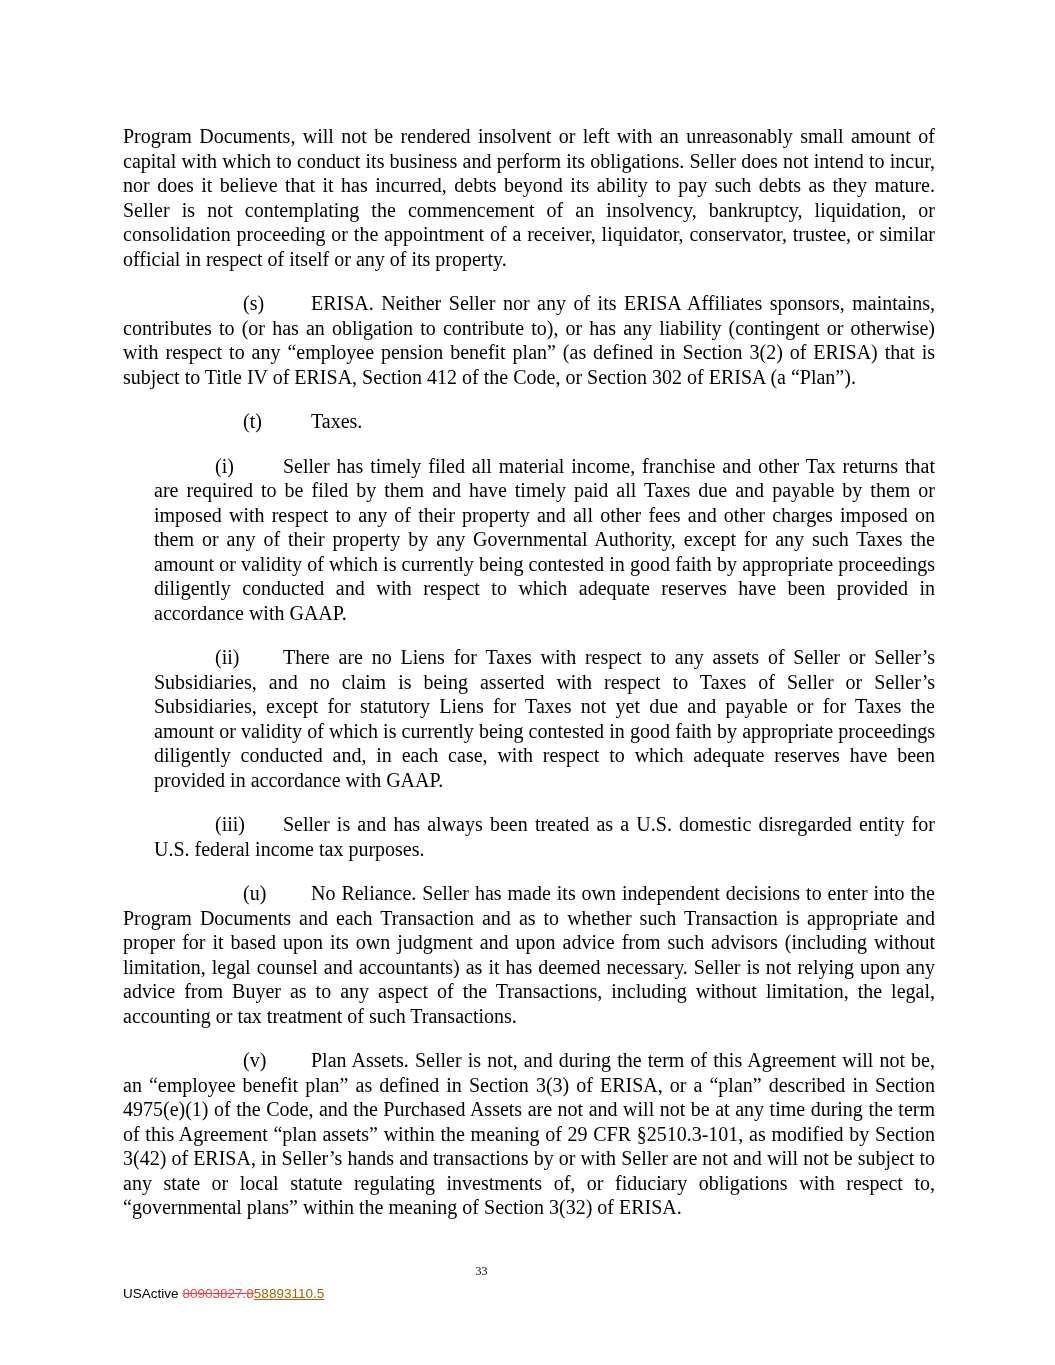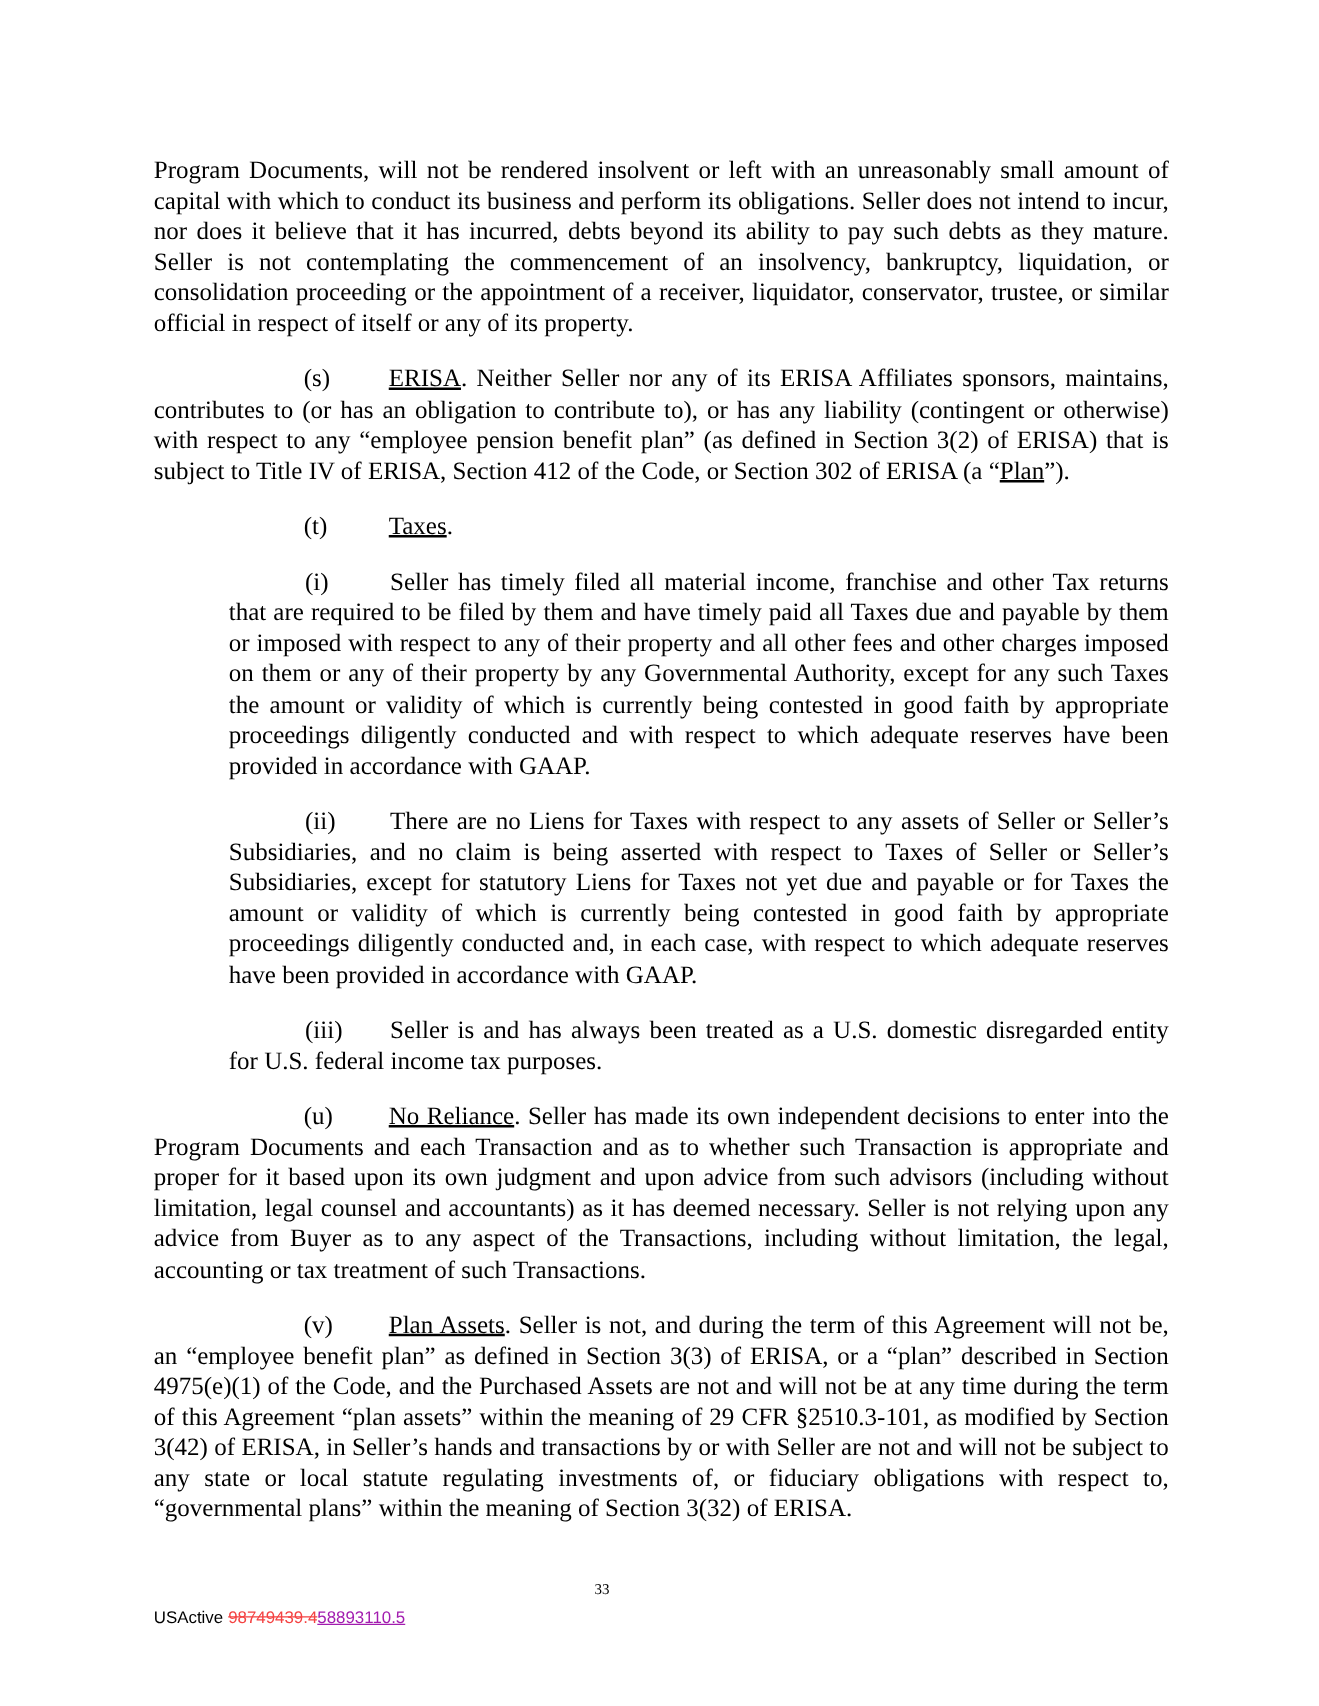--- a/index.html
+++ b/index.html
@@ -23,27 +23,27 @@
     top: 124px;
     width: 812px;
   }
   .para {
     text-align: justify;
     line-height: 24.5px;
     margin: 0 0 20px 0;
   }
   .para.flush { text-indent: 0; }
   .para.l1 { text-indent: 120px; }
-  .para.l2 { margin-left: 60px; text-indent: 61px; }
+  .para.l2 { margin-left: 31px; text-indent: 61px; }
   .label {
     display: inline-block;
     min-width: 68px;
     text-indent: 0;
   }
-  .u { text-decoration: underline; }
+  .u { }
   .page-number {
     position: absolute;
     top: 1260px;
     left: 0;
     width: 100%;
     text-align: center;
     font-size: 12px;
     line-height: 22px;
   }
   .footer {
@@ -71,15 +71,15 @@
       <div class="para l1"><span class="label">(t)</span><span class="u">Taxes</span><span>.</span></div>
       <div class="para l2"><span class="label">(i)</span><span>Seller has timely filed all material income, franchise and other Tax returns that are required to be filed by them and have timely paid all Taxes due and payable by them or imposed with respect to any of their property and all other fees and other charges imposed on them or any of their property by any Governmental Authority, except for any such Taxes the amount or validity of which is currently being contested in good faith by appropriate proceedings diligently conducted and with respect to which adequate reserves have been provided in accordance with GAAP.</span></div>
       <div class="para l2"><span class="label">(ii)</span><span>There are no Liens for Taxes with respect to any assets of Seller or Seller’s Subsidiaries, and no claim is being asserted with respect to Taxes of Seller or Seller’s Subsidiaries, except for statutory Liens for Taxes not yet due and payable or for Taxes the amount or validity of which is currently being contested in good faith by appropriate proceedings diligently conducted and, in each case, with respect to which adequate reserves have been provided in accordance with GAAP.</span></div>
       <div class="para l2"><span class="label">(iii)</span><span>Seller is and has always been treated as a U.S. domestic disregarded entity for U.S. federal income tax purposes.</span></div>
       <div class="para l1"><span class="label">(u)</span><span class="u">No Reliance</span><span>.  Seller has made its own independent decisions to enter into the Program Documents and each Transaction and as to whether such Transaction is appropriate and proper for it based upon its own judgment and upon advice from such advisors (including without limitation, legal counsel and accountants) as it has deemed necessary. Seller is not relying upon any advice from Buyer as to any aspect of the Transactions, including without limitation, the legal, accounting or tax treatment of such Transactions.</span></div>
       <div class="para l1"><span class="label">(v)</span><span class="u">Plan Assets</span><span>. Seller is not, and during the term of this Agreement will not be, an “employee benefit plan” as defined in Section 3(3) of ERISA, or a “plan” described in Section 4975(e)(1) of the Code, and the Purchased Assets are not and will not be at any time during the term of this Agreement “plan assets” within the meaning of 29 CFR §2510.3-101, as modified by Section 3(42) of ERISA, in Seller’s hands and transactions by or with Seller are not and will not be subject to any state or local statute regulating investments of, or fiduciary obligations with respect to, “governmental plans” within the meaning of Section 3(32) of ERISA.</span></div>
     </div>
 
   <div class="page-number">33</div>
 
-  <div class="footer"><span class="tag">USActive</span><span class="del" style="color: rgb(244, 66, 66);">98749439.4</span><span class="ins" style="color: #a21caf;">58893110.5</span></div>
+  <div class="footer"><span class="tag">USActive</span><span class="del" style="color: rgb(244, 66, 66);">80903827.8</span><span class="ins" style="color: #a16207;">58893110.5</span></div>
 
 </div>
 
 </body></html>

